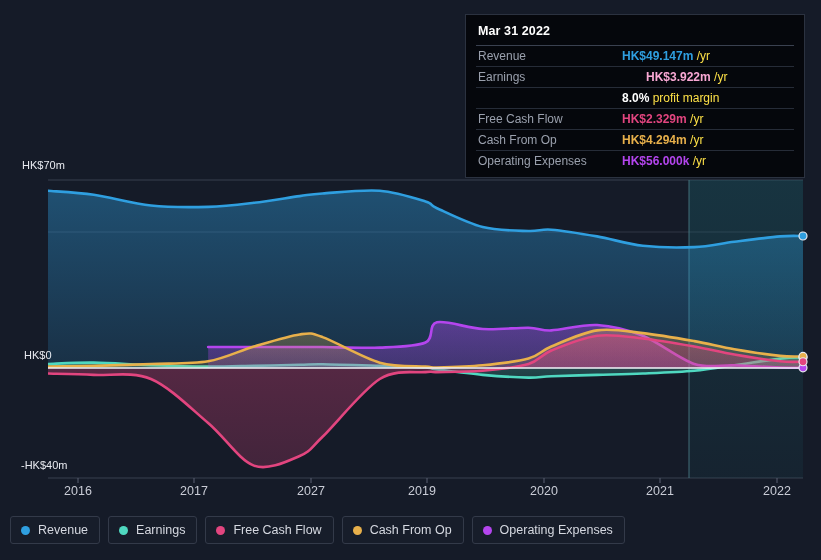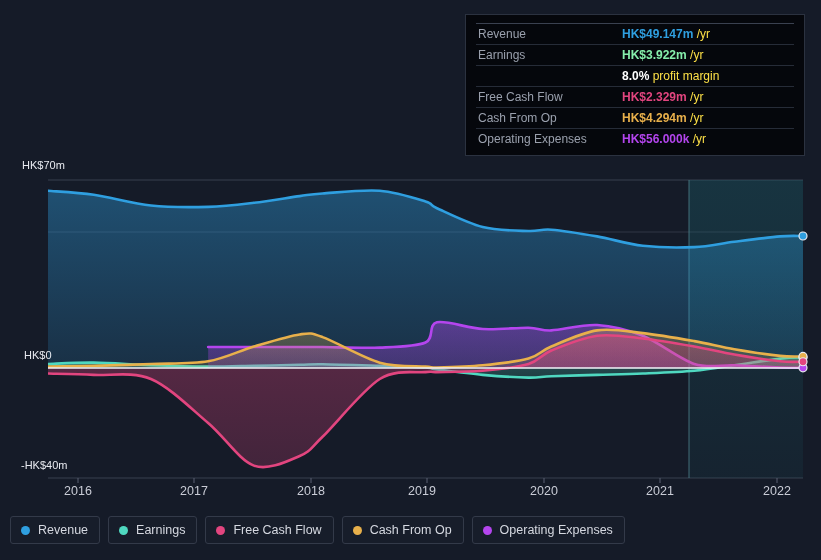--- a/index.html
+++ b/index.html
@@ -118,37 +118,38 @@
     </g>
   </svg>
 
   <div class="axis-label" style="left:22px;top:159px;">HK$70m</div>
   <div class="axis-label" style="left:24px;top:349px;">HK$0</div>
   <div class="axis-label" style="left:21px;top:459px;">-HK$40m</div>
 
   <div id="x-axis">
     <div class="x-tick" style="left:78px;top:484px;">2016</div>
     <div class="x-tick" style="left:194px;top:484px;">2017</div>
-    <div class="x-tick" style="left:311px;top:484px;">2018</div>
+    <div class="x-tick" style="left:311px;top:484px;">2027</div>
     <div class="x-tick" style="left:422px;top:484px;">2019</div>
     <div class="x-tick" style="left:544px;top:484px;">2020</div>
     <div class="x-tick" style="left:660px;top:484px;">2021</div>
     <div class="x-tick" style="left:777px;top:484px;">2022</div>
   </div>
 
   <div id="tooltip">
+    <div class="tt-title">Mar 31 2022</div>
     <table>
         <tbody id="tt-body">
           <tr>
             <td class="tt-key">Revenue</td>
             <td class="tt-val"><b style="color: rgb(47, 159, 224);">HK$49.147m</b><span class="tt-unit"> /yr</span></td>
           </tr>
           <tr>
             <td class="tt-key">Earnings</td>
-            <td class="tt-val"><b style="color: #86efac;">HK$3.922m</b><span class="tt-unit"> /yr</span></td>
+            <td class="tt-val"><b style="color: #f9a8d4; margin-left: 24px;">HK$3.922m</b><span class="tt-unit"> /yr</span></td>
           </tr>
           <tr>
             <td class="tt-key"></td>
             <td class="tt-val tt-margin"><b style="color: rgb(255, 255, 255);">8.0%</b><span class="tt-unit"> profit margin</span></td>
           </tr>
           <tr>
             <td class="tt-key">Free Cash Flow</td>
             <td class="tt-val"><b style="color: rgb(226, 69, 127); text-align: right;">HK$2.329m</b><span class="tt-unit"> /yr</span></td>
           </tr>
           <tr>

